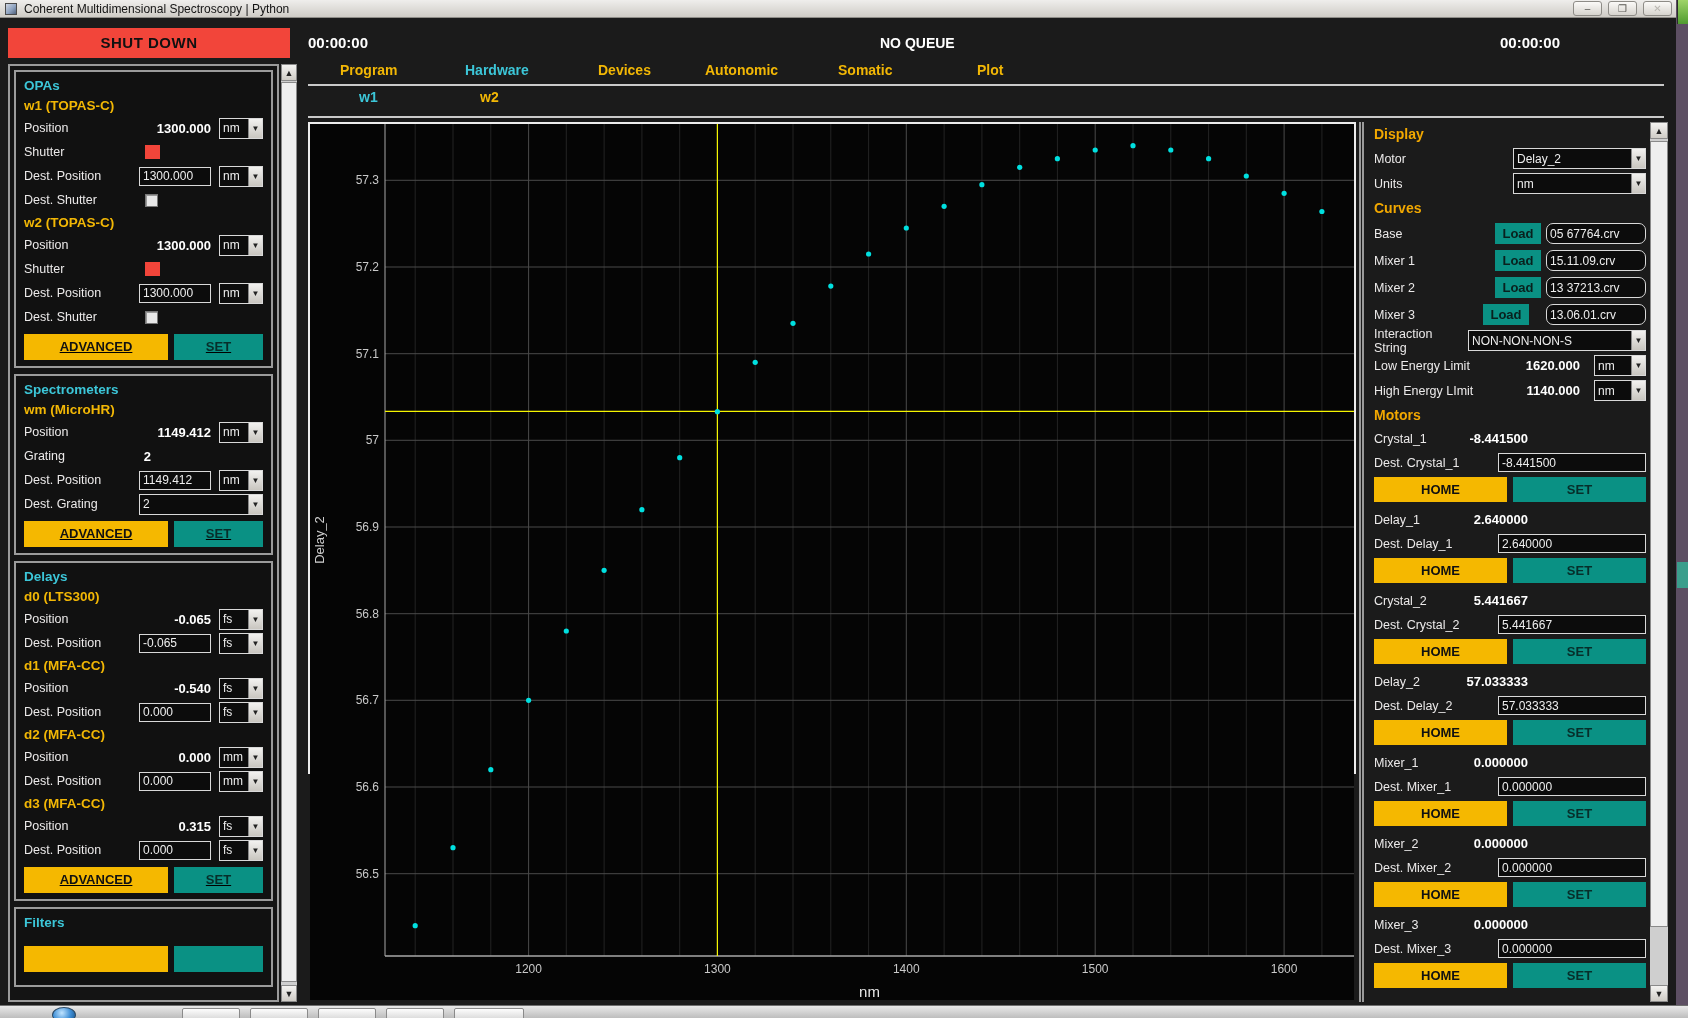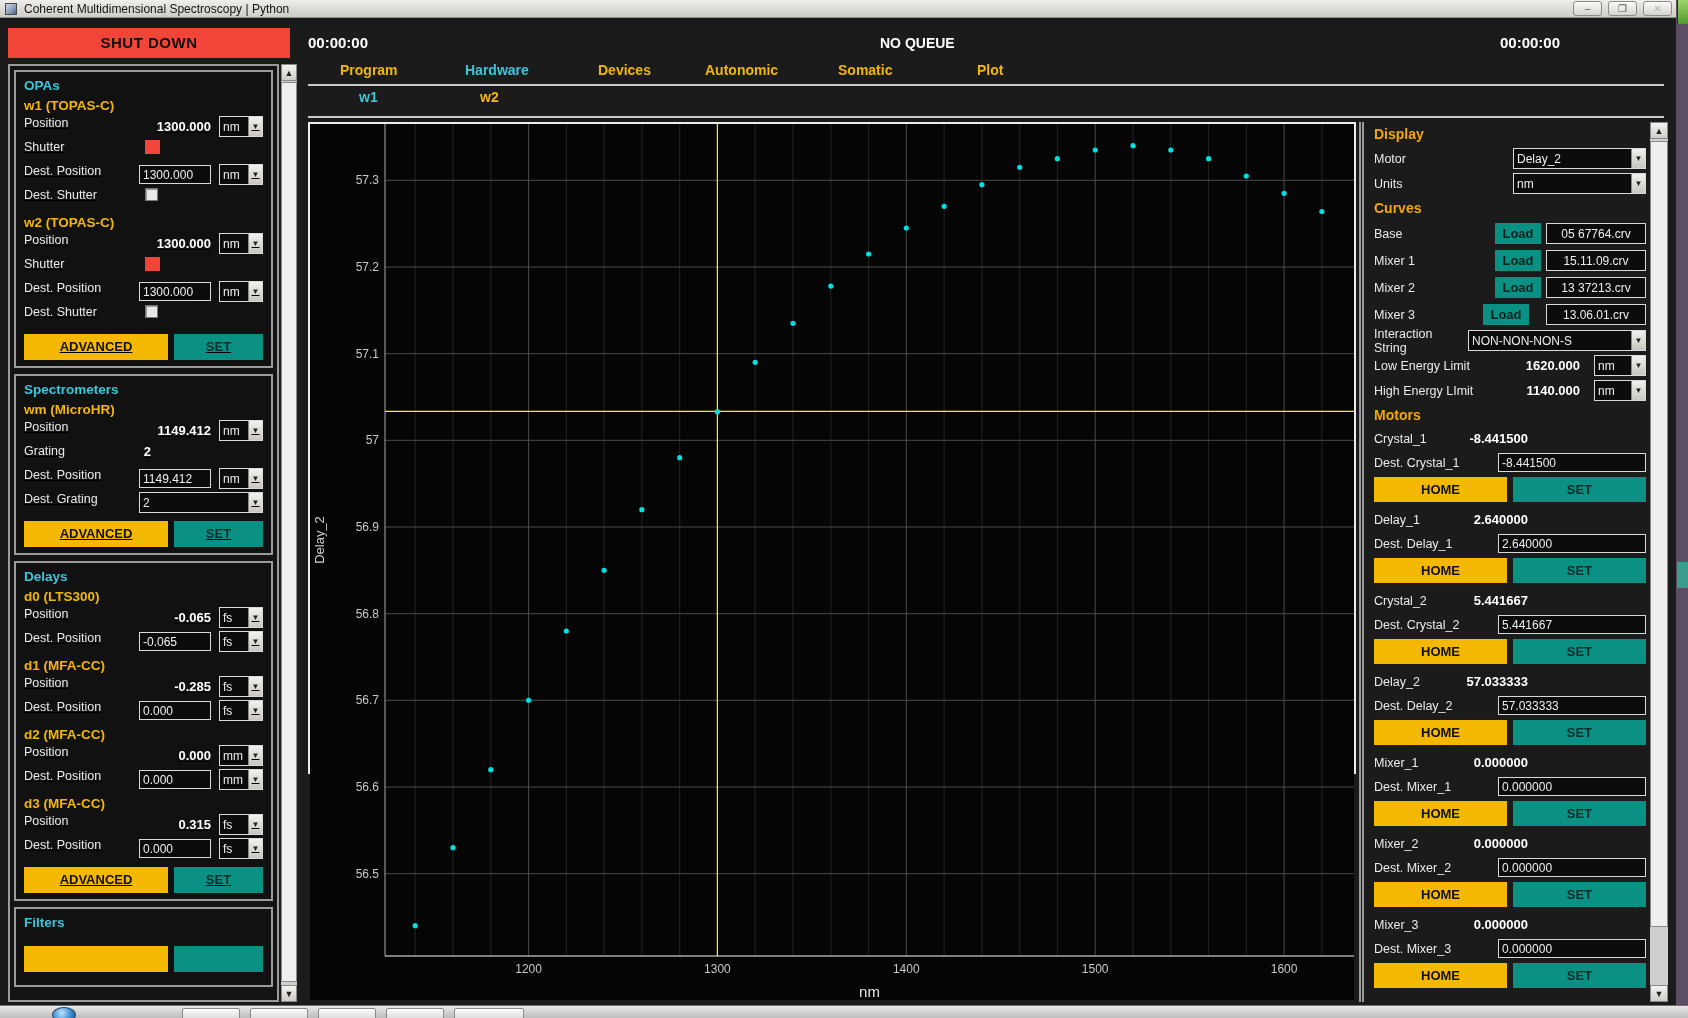--- a/index.html
+++ b/index.html
@@ -34,21 +34,21 @@
   .subtab { position:absolute; top:89px; font-size:14px; font-weight:bold; color:#f2b705; }
   .subtab.active { color:#3cc6d8; }
   .hline { position:absolute; left:308px; width:1356px; height:2px; background:#c9c9c9; }
 
   
   #sidebar { position:absolute; left:8px; top:64px; width:271px; height:938px;
              border:2px solid #9b9b9b; background:#141414; padding:4px; overflow:hidden; }
   .section { border:2px solid #9b9b9b; background:#111; margin-bottom:6px; padding:3px 8px 6px 8px; }
   .sec-hdr { color:#3cc6d8; font-weight:bold; font-size:13.5px; padding:3px 0 2px 0; }
   .dev-hdr { color:#f2b705; font-weight:bold; font-size:13.5px; padding:3px 0; }
-  .row { display:flex; align-items:flex-start; height:24px;text-decoration:underline; }
+  .row { display:flex; align-items:center; height:24px; }
   .row .lbl { flex:1; color:#eceaea; font-size:12.5px; }
   .val { font-weight:bold; color:#fff; font-size:13px; text-align:right; margin-right:8px; min-width:64px; }
   .fld { background:#0c0c0c; border:1px solid #d9d9d9; color:#eee; font-size:12px; height:19px;
          width:72px; padding:0 3px; font-family:"Liberation Sans",sans-serif; }
   .dd { display:flex; align-items:center; border:1px solid #d9d9d9; background:#0c0c0c; height:21px; }
   .dd .dd-val { color:#eee; font-size:12px; padding:0 3px; flex:1; overflow:hidden; white-space:nowrap; }
   .dd .dd-btn { width:14px; height:100%; background:linear-gradient(#f2f1ef,#c9c6c0); border-left:1px solid #8a8a8a;
                 color:#222; font-size:8px; line-height:19px; text-align:center; }
   .unit-dd { width:44px; }
   .shutter { width:15px; height:14px; background:#f2453a; }
@@ -74,21 +74,21 @@
   #rightpanel { position:absolute; left:1366px; top:120px; width:282px; height:882px; background:#1b1b1b;
                 padding:2px 2px 0 8px; overflow:hidden; }
   .rp-hdr { color:#f2a800; font-weight:bold; font-size:14px; height:24px; line-height:24px; }
   .rp-row { display:flex; align-items:center; height:25px; }
   .rp-row .lbl { flex:1; color:#eceaea; font-size:12.5px; }
   .rp-row .val { min-width:0; margin-right:0; text-align:left; }
   .rp-fld { width:148px; }
   .rp-dd { width:133px; }
   .load-btn { width:46px; height:21px; background:#0a9184; color:#09211e; font-weight:bold; font-size:13px;
               text-align:center; line-height:21px; margin-right:5px; }
-  .file-fld { width:100px; text-align:center; }
+  .file-fld { width:100px; text-align:left;border-radius:7px; }
   .home-set { display:flex; gap:6px; height:25px; margin:2px 0 6px 0; }
   .btn-home { flex:0 0 133px; background:#f5b800; color:#111; font-weight:bold; font-size:13px; text-align:center; line-height:25px; }
   .btn-set2 { flex:0 0 133px; background:#0a9184; color:#072e2a; font-weight:bold; font-size:13px; text-align:center; line-height:25px; }
 
   
   #taskbar { position:absolute; left:0; top:1005px; width:1688px; height:13px;
              background:linear-gradient(#e9e9e9,#bdbdbd); border-top:1px solid #6f6f6f; }
   .tb-btn { position:absolute; top:2px; height:14px; width:58px; background:linear-gradient(#fdfdfd,#d2d2d2);
             border:1px solid #8a8a8a; border-radius:2px; }
   #tb-orb { position:absolute; left:52px; top:1px; width:24px; height:16px; border-radius:50%;
@@ -264,21 +264,21 @@
             <span class="dd" style="width: 44px; margin-left: 8px;">
               <span class="dd-val">fs</span>
               <span class="dd-btn">▼</span>
             </span>
           </span>
         </div>
         <div class="dev-hdr">d1 (MFA-CC)</div>
         <div class="row">
           <span class="lbl">Position</span>
           <span class="ctrl">
-            <span class="val">-0.285</span>
+            <span class="val">-0.540</span>
             <span class="dd" style="width: 44px;">
               <span class="dd-val">fs</span>
               <span class="dd-btn">▼</span>
             </span>
           </span>
         </div>
         <div class="row">
           <span class="lbl">Dest. Position</span>
           <span class="ctrl">
             <input class="fld " value="0.000" style="">

